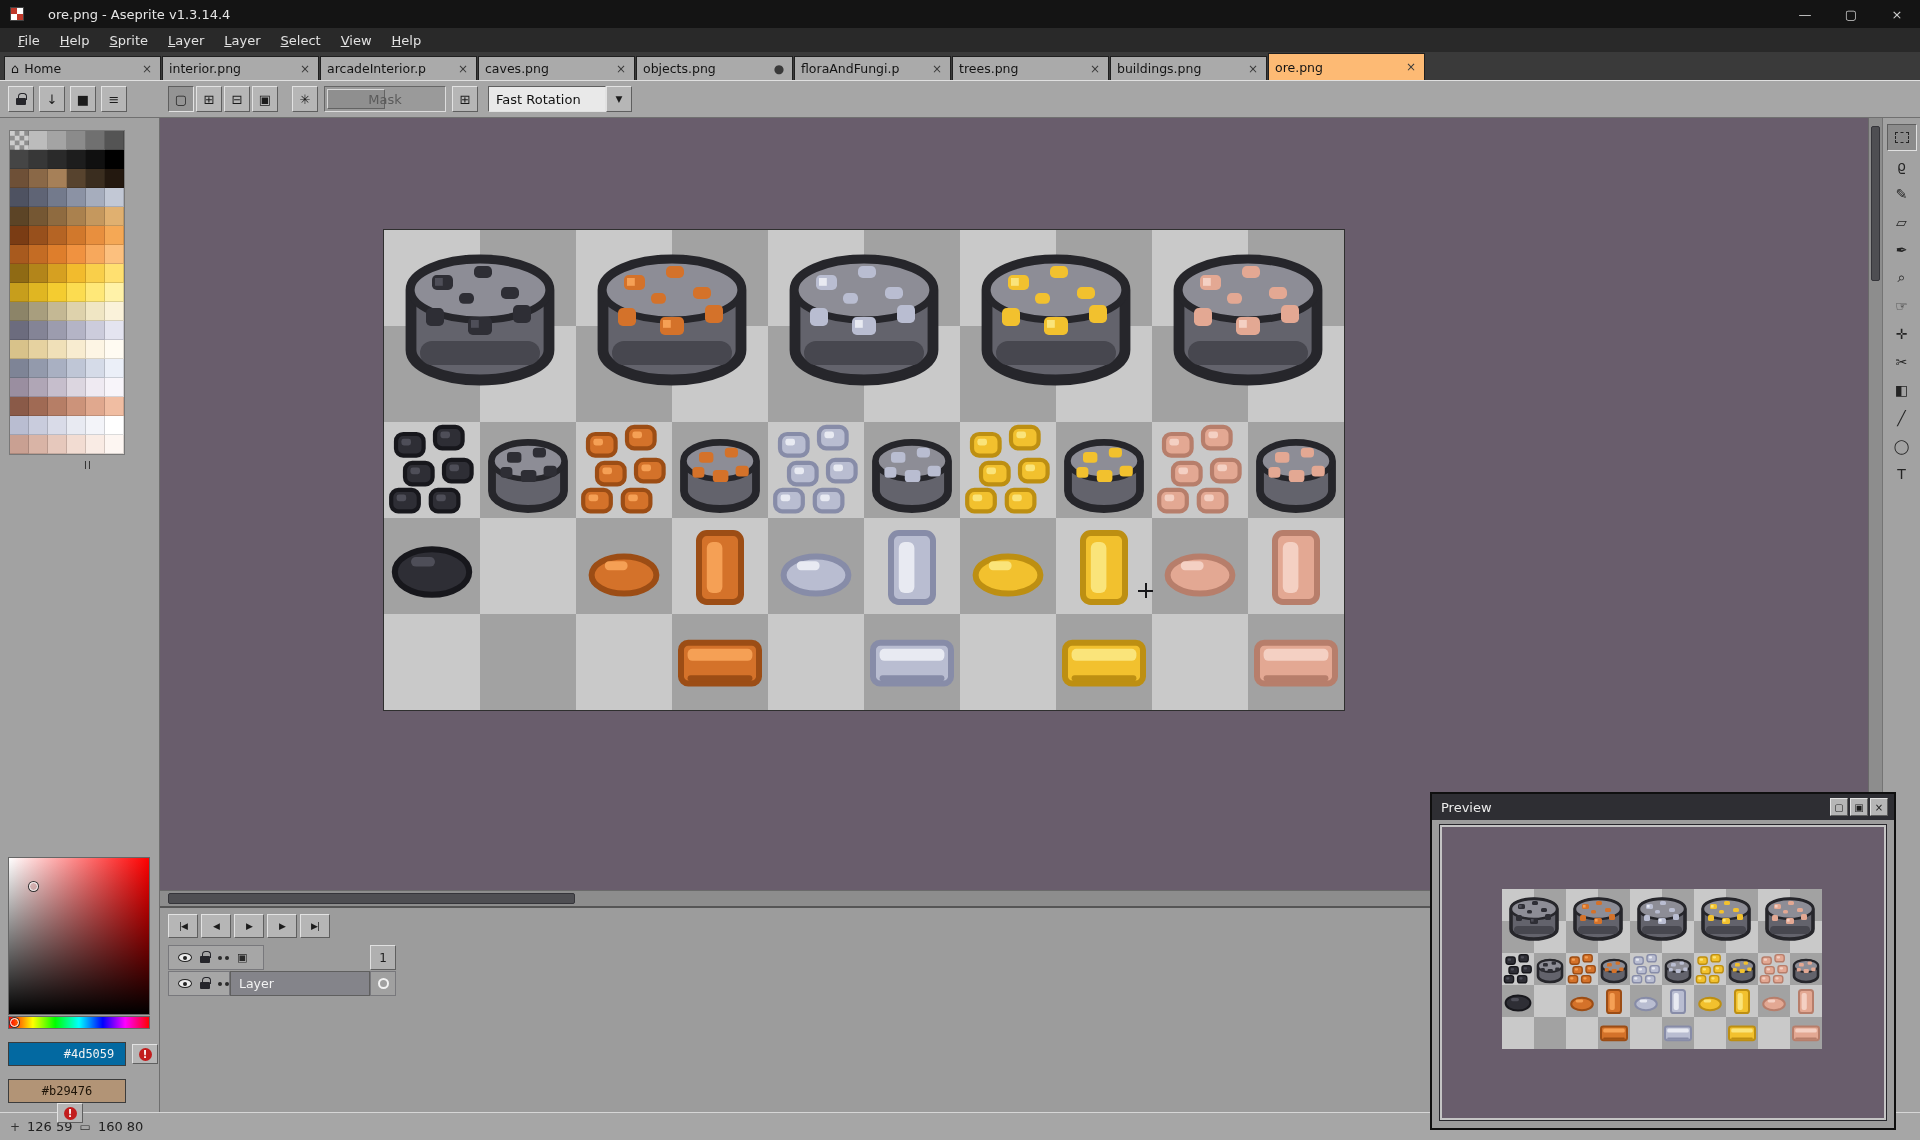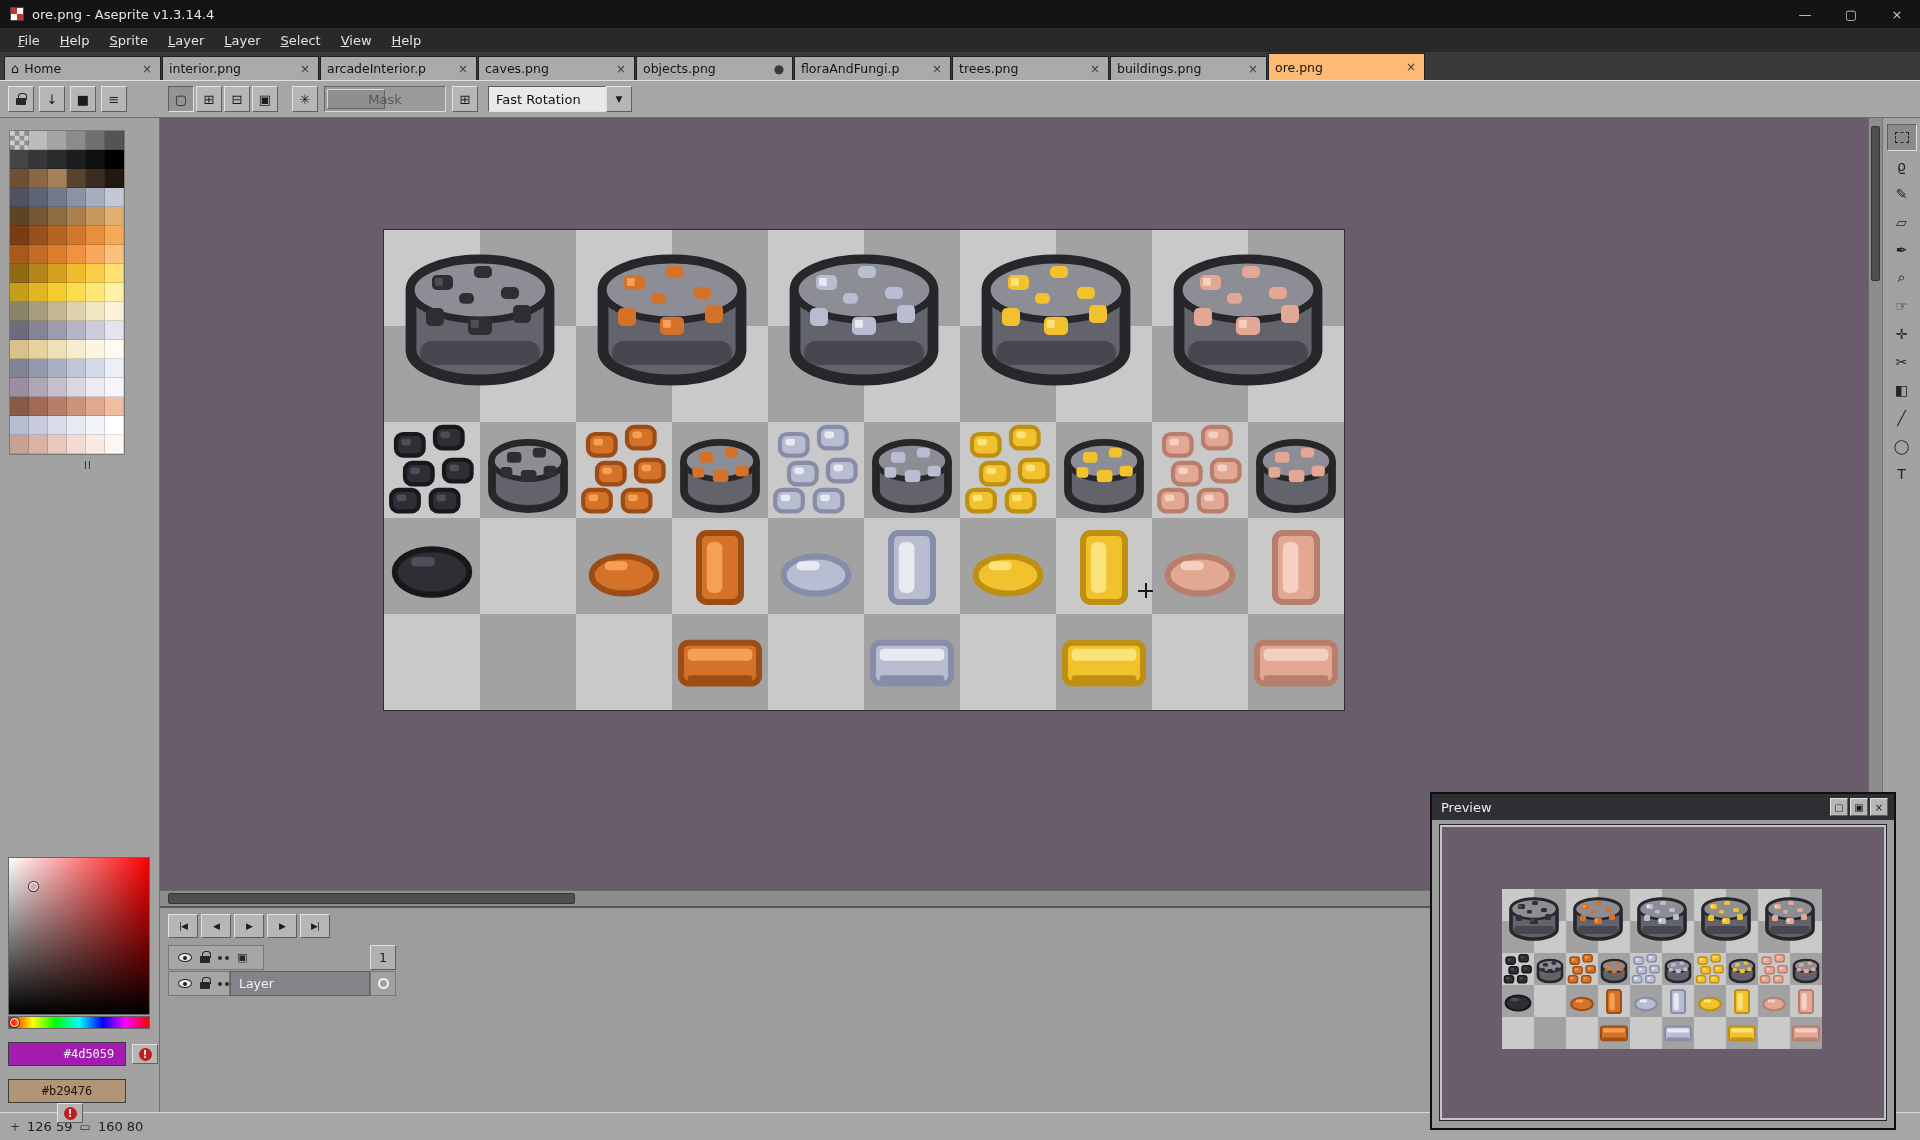--- a/index.html
+++ b/index.html
@@ -3,21 +3,21 @@
 <meta charset="utf-8">
 <style>
   * { box-sizing:border-box; margin:0; padding:0; }
   html,body { overflow:hidden; }
   body {
     width:1920px; height:1140px; position:relative;
     font-family:"DejaVu Sans","Liberation Sans",sans-serif;
     font-size:13px; background:#9c9c9c; color:#1c1c1c;
   }
   
-  .titlebar { height:28px; background:#141414; display:flex; align-items:center; padding-left:10px; gap:8px; color:#e6e6e6; }
+  .titlebar { height:28px; background:#141414; display:flex; align-items:center; padding-left:10px; gap:24px; color:#e6e6e6; }
   .app-icon { width:14px; height:14px; background:conic-gradient(#fff 0 25%, #c0392b 0 50%, #fff 0 75%, #c0392b 0); border:1px solid #444; }
   .title-text { font-size:13px; }
   .win-controls { margin-left:auto; display:flex; height:100%; }
   .win-btn { width:46px; height:100%; display:flex; align-items:center; justify-content:center; color:#cfcfcf; font-size:13px; }
   
   .menubar { height:24px; background:#292929; color:#e2e2e2; display:flex; align-items:center; padding-left:8px; }
   .menu-item { display:inline-block; padding:2px 10px; }
   .menu-item::first-letter { text-decoration:underline; }
   
   .tabbar { height:28px; background:#3a3a3a; display:flex; align-items:flex-end; padding-left:4px; overflow:hidden; }
@@ -318,21 +318,21 @@
         <div class="pal-cell" style="background: rgb(253, 246, 242);"></div>
       </div>
     <div class="pal-marker">II</div>
     <div class="gradient-box">
       <div class="g-marker"></div>
     </div>
     <div class="hue-bar">
       <div class="h-marker"></div>
     </div>
     <div class="swatch-row fg-row">
-      <div class="color-swatch" id="fg-swatch" style="background: #a21caf; color: rgb(242, 242, 242); padding-left: 44px;">#4d5059</div>
+      <div class="color-swatch" id="fg-swatch" style="background: #0369a1; color: rgb(242, 242, 242); padding-left: 44px;">#4d5059</div>
       <div class="bbtn warn-btn">
           <span class="warn-ico">!</span>
         </div>
     </div>
     <div class="swatch-row bg-row">
       <div class="color-swatch" id="bg-swatch" style="background: rgb(178, 148, 118); color: rgb(30, 20, 8);">#b29476</div>
       <div class="bbtn warn-btn">
           <span class="warn-ico">!</span>
         </div>
     </div>

